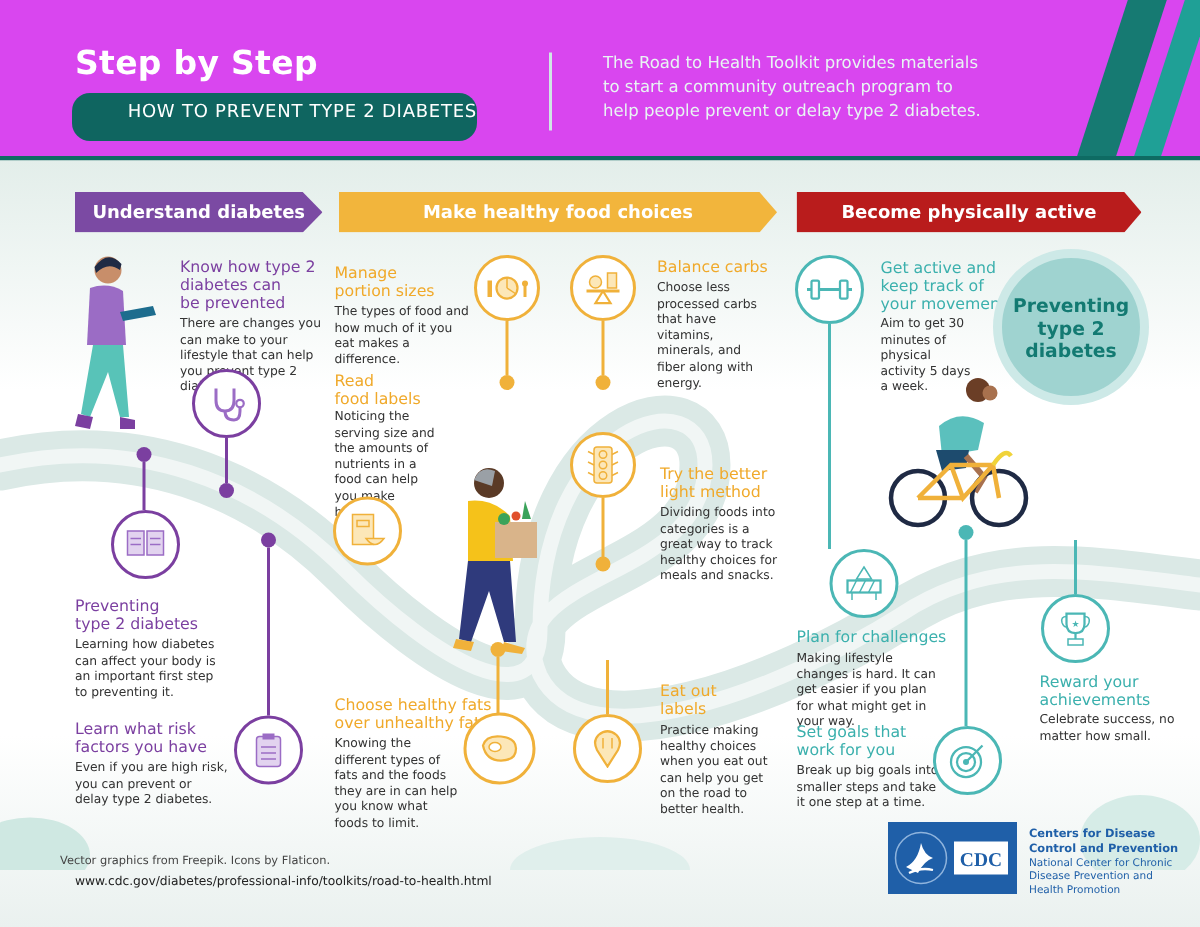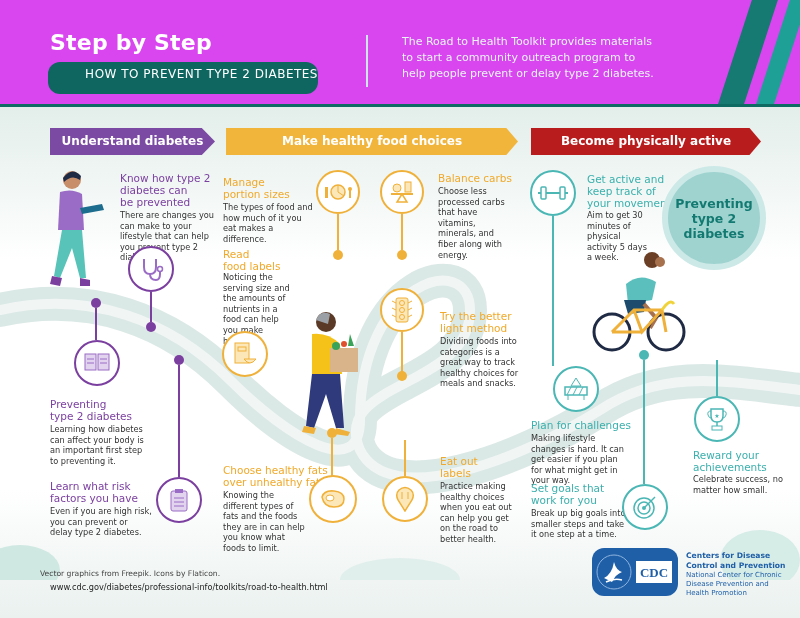--- a/index.html
+++ b/index.html
@@ -21,21 +21,21 @@
 .p{position:absolute;font-size:8.2px;line-height:10.6px;color:#333}
 .pu{color:#7b3fa0}.or{color:#f0a92a}.te{color:#3bb0ad}
 .icon{position:absolute;border-radius:50%;background:#fff;display:flex;align-items:center;justify-content:center}
 .icon.pu{border:2px solid #7b3fa0}.icon.or{border:2px solid #f0b13a}.icon.te{border:2px solid #4bb7b5}
 .stem{position:absolute;width:2px}
 .dot{position:absolute;width:10px;height:10px;border-radius:50%}
 .bg-pu{background:#7b3fa0}.bg-or{background:#f0b13a}.bg-te{background:#4bb7b5}
 .prev{position:absolute;left:662px;top:166px;width:104px;height:104px;border-radius:50%;background:#9fd3d0;border:6px solid #cde9e7;display:flex;align-items:center;justify-content:center;text-align:center;color:#137a72;font-weight:bold;font-size:12.5px;line-height:15px}
 .credits{position:absolute;left:40px;top:569px;font-size:7.6px;color:#444}
 .url{position:absolute;left:50px;top:582px;font-size:8.2px;font-weight:normal;color:#222}
-.cdcbox{position:absolute;left:592px;top:548px;width:86px;height:48px;background:#1f5fa8;border-radius:12px}
+.cdcbox{position:absolute;left:592px;top:548px;width:86px;height:48px;background:#1f5fa8;border-radius:0}
 .cdctext{position:absolute;left:686px;top:551px;font-size:7px;line-height:9px;color:#1f5fa8}
 .cdctext b{font-size:7.6px}
 </style>
 </head>
 <body>
 
 <div class="header">
   <div class="stripe1"></div>
   <div class="stripe2"></div>
   <div class="title">Step by Step</div>

